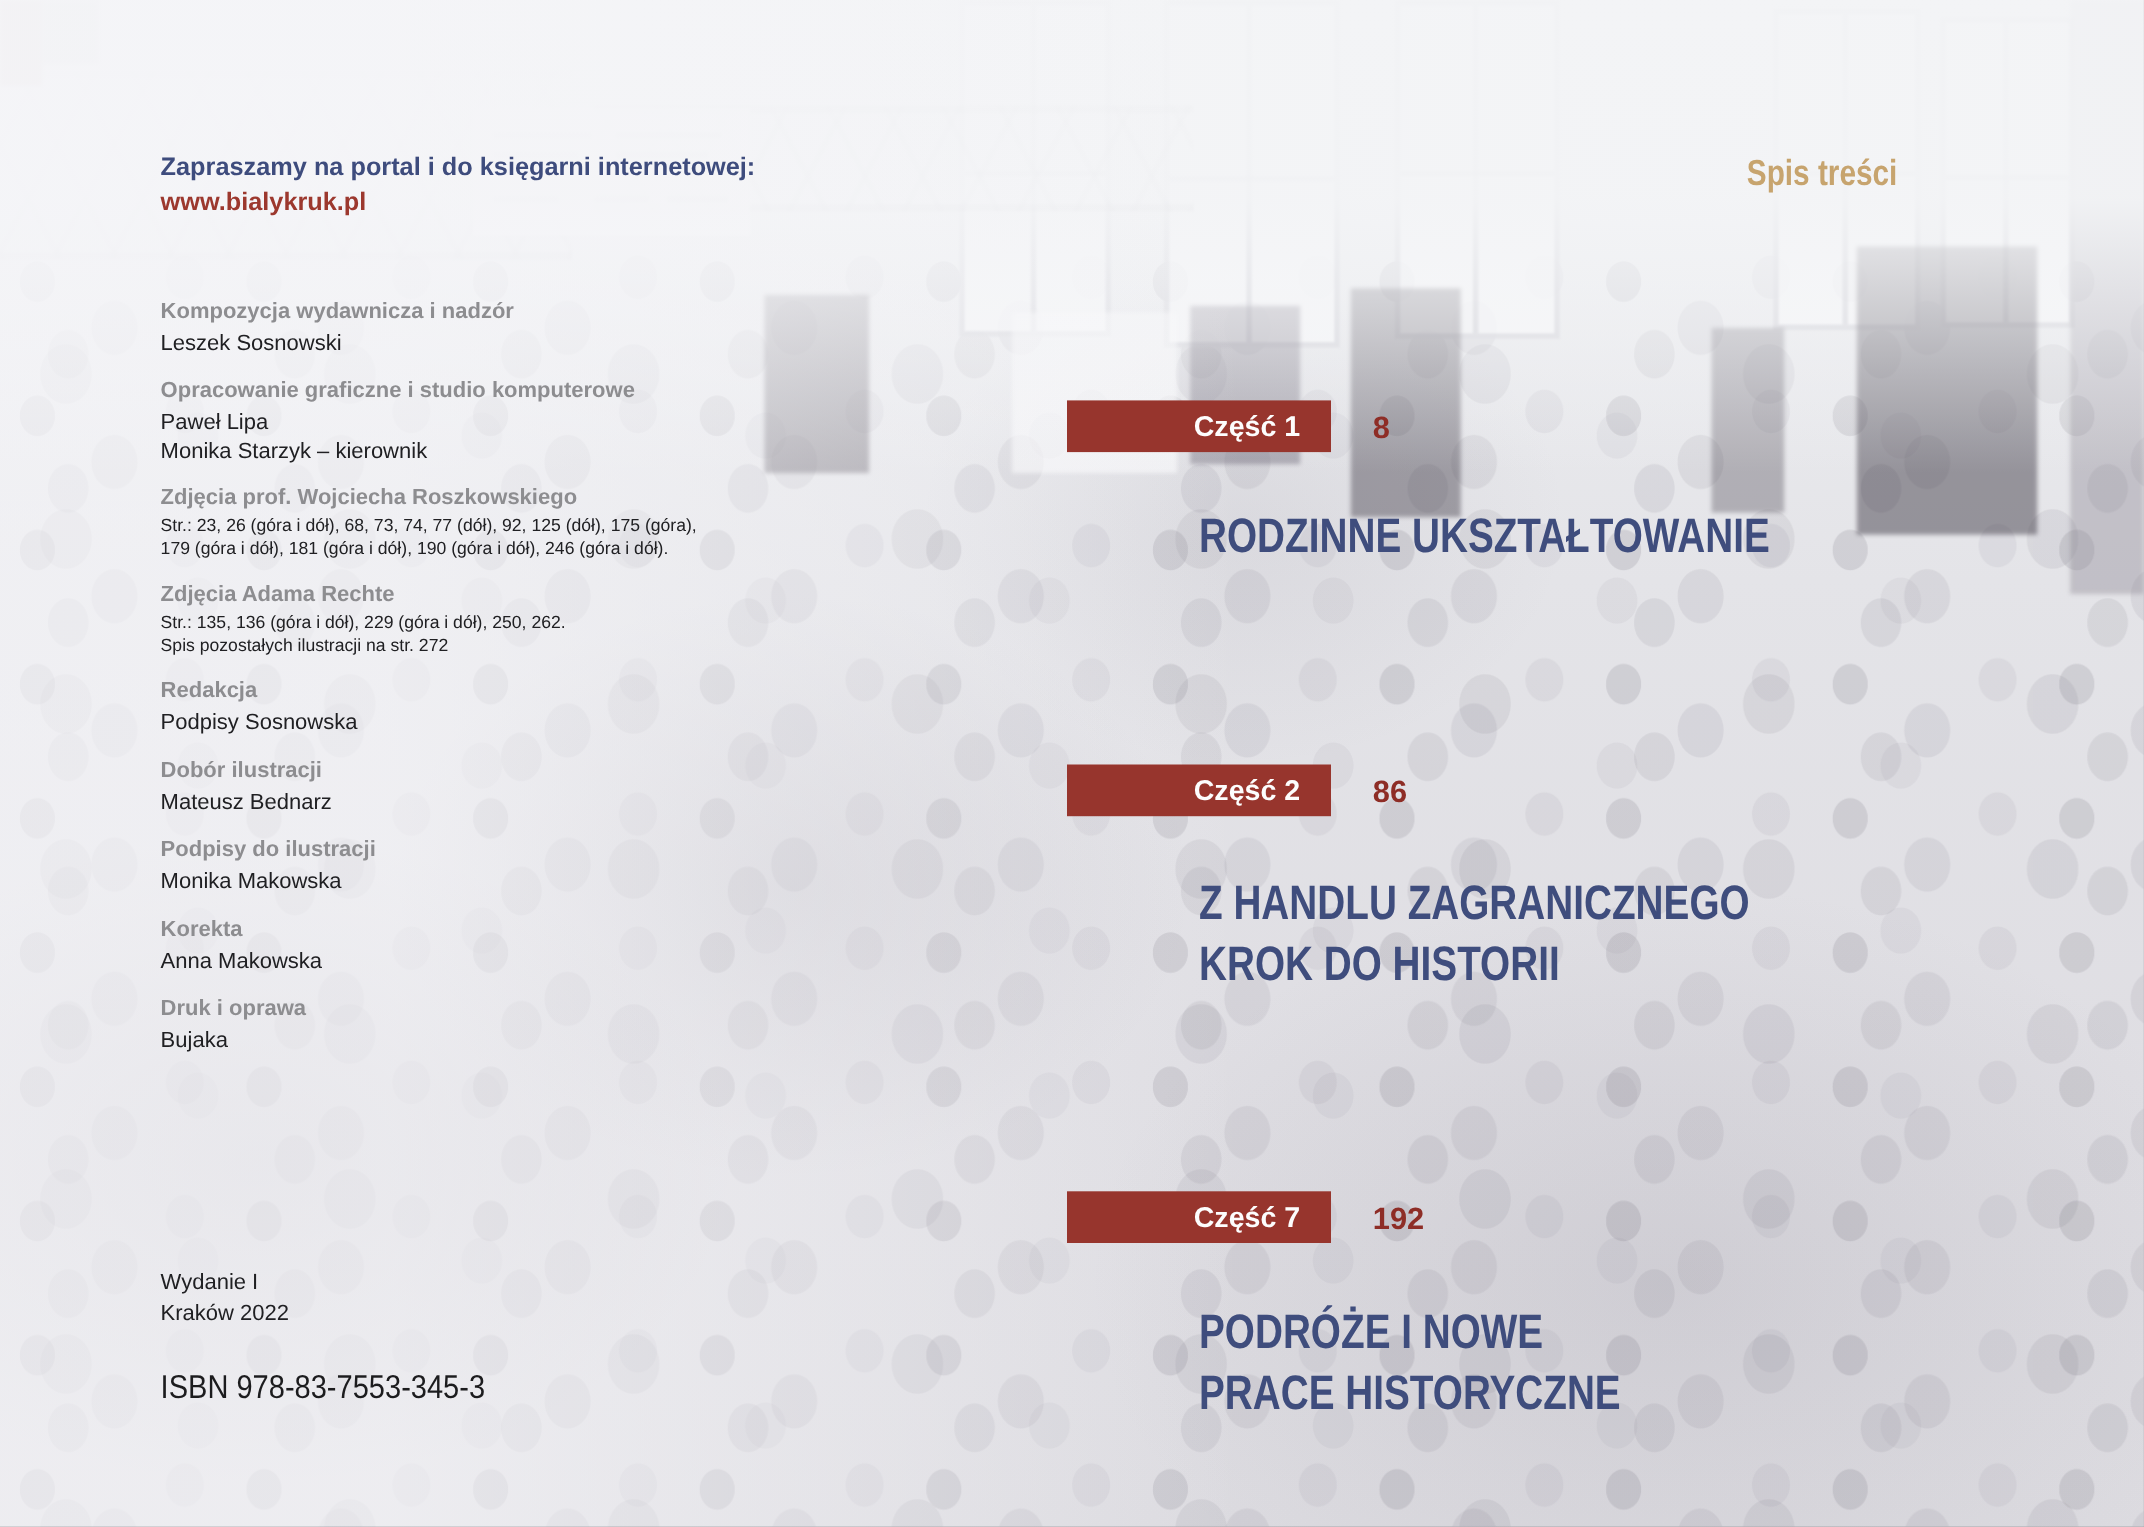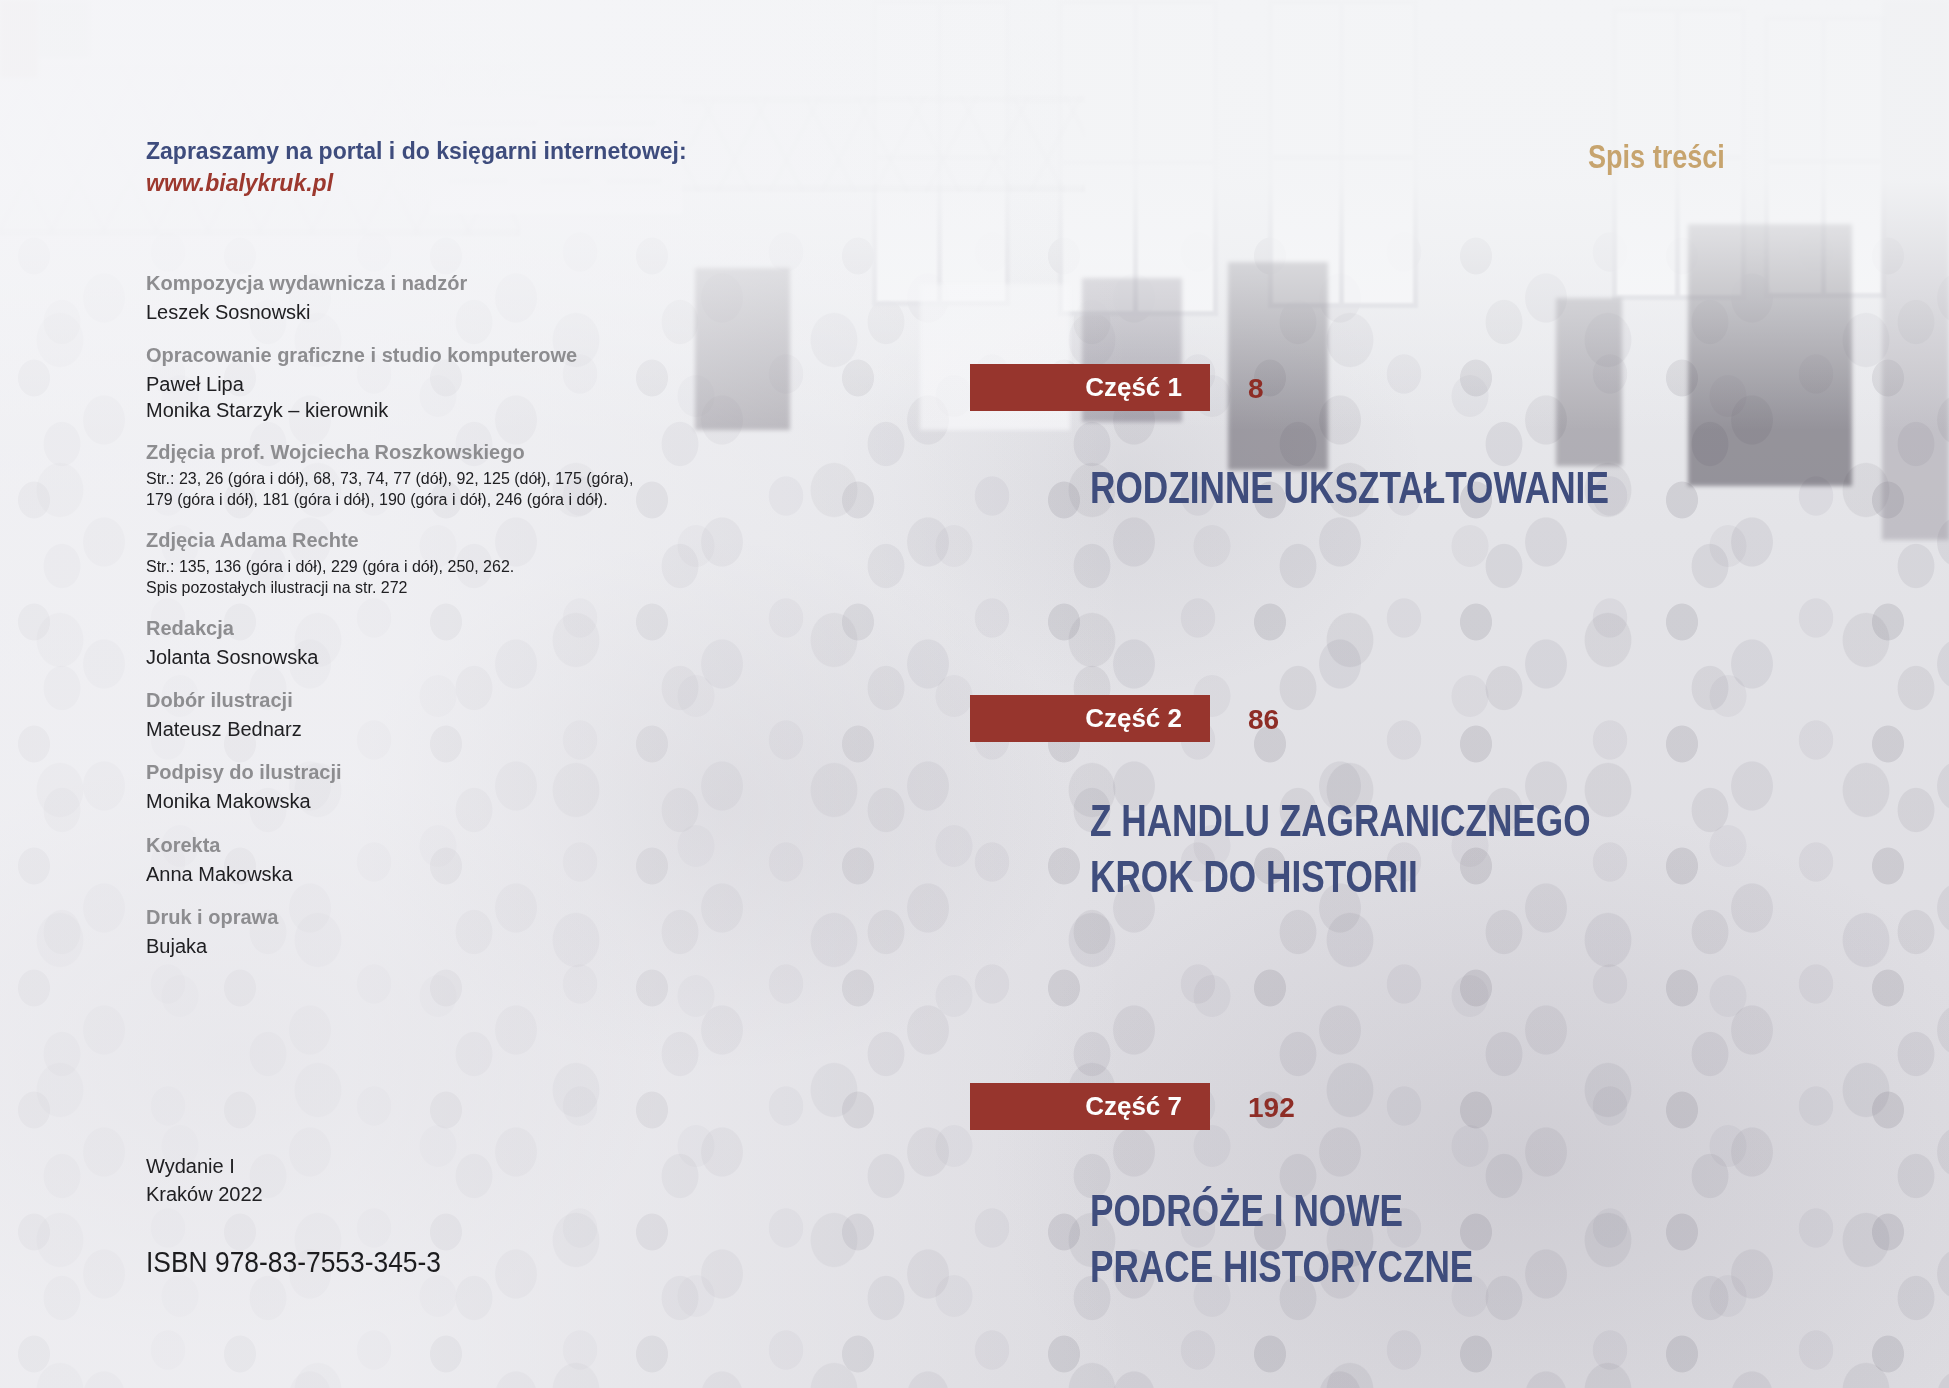--- a/index.html
+++ b/index.html
@@ -44,21 +44,21 @@
       radial-gradient(520px 380px at 37% 58%, rgba(108,103,118,.13), transparent 70%),
       radial-gradient(760px 520px at 78% 84%, rgba(122,117,132,.15), transparent 70%),
       radial-gradient(420px 320px at 58% 34%, rgba(128,123,138,.11), transparent 70%);
   }
   .fadetop{left:0;right:0;top:0;height:430px;
     background:linear-gradient(180deg, rgba(243,244,246,.95) 0 180px, rgba(243,244,246,0));}
   .washleft{inset:0;background:linear-gradient(90deg, rgba(245,245,248,.68) 0 18%, rgba(245,245,248,.30) 42%, rgba(245,245,248,0) 58%);}
   
   .txt{position:absolute;left:146px;}
   .portal-line1{font-size:23px;font-weight:bold;color:#3e4c7d;line-height:30px;}
-  .portal-url{font-size:23px;font-weight:bold;color:#9c382e;line-height:34px;font-style:italic;}
+  .portal-url{font-size:23px;font-weight:bold;color:#9c382e;line-height:34px;}
   .credit .clabel{font-size:20px;font-weight:bold;color:#8d8d90;line-height:25px;margin-bottom:3px;}
   .credit .cline{font-size:20px;color:#202023;line-height:26px;}
   .credit .csmall{font-size:16px;color:#202023;line-height:21px;}
   .copy .cline{font-size:20px;color:#202023;line-height:27.5px;}
   .isbn{font-size:30px;color:#1c1c1e;transform:scaleX(.88);transform-origin:left top;white-space:nowrap;}
   
   .toc-title{position:absolute;left:1588px;top:138px;font-size:33px;font-weight:bold;color:#c7a46e;
     transform:scaleX(.82);transform-origin:left top;white-space:nowrap;}
   .bar{position:absolute;left:970px;width:240px;height:47px;background:#97352d;
     color:#fdfdfd;font-size:26px;font-weight:bold;line-height:47px;text-align:right;
@@ -150,21 +150,21 @@
   </div>
 
   <div class="txt credit" style="top:528px">
     <div class="clabel">Zdjęcia Adama Rechte</div>
     <div class="csmall">Str.: 135, 136 (góra i dół), 229 (góra i dół), 250, 262.</div>
     <div class="csmall">Spis pozostałych ilustracji na str. 272</div>
   </div>
 
   <div class="txt credit" style="top:616px">
     <div class="clabel">Redakcja</div>
-    <div class="cline">Jolanta Sosnowska</div>
+    <div class="cline">Podpisy Sosnowska</div>
   </div>
 
   <div class="txt credit" style="top:688px">
     <div class="clabel">Dobór ilustracji</div>
     <div class="cline">Mateusz Bednarz</div>
   </div>
 
   <div class="txt credit" style="top:760px">
     <div class="clabel">Podpisy do ilustracji</div>
     <div class="cline">Monika Makowska</div>

